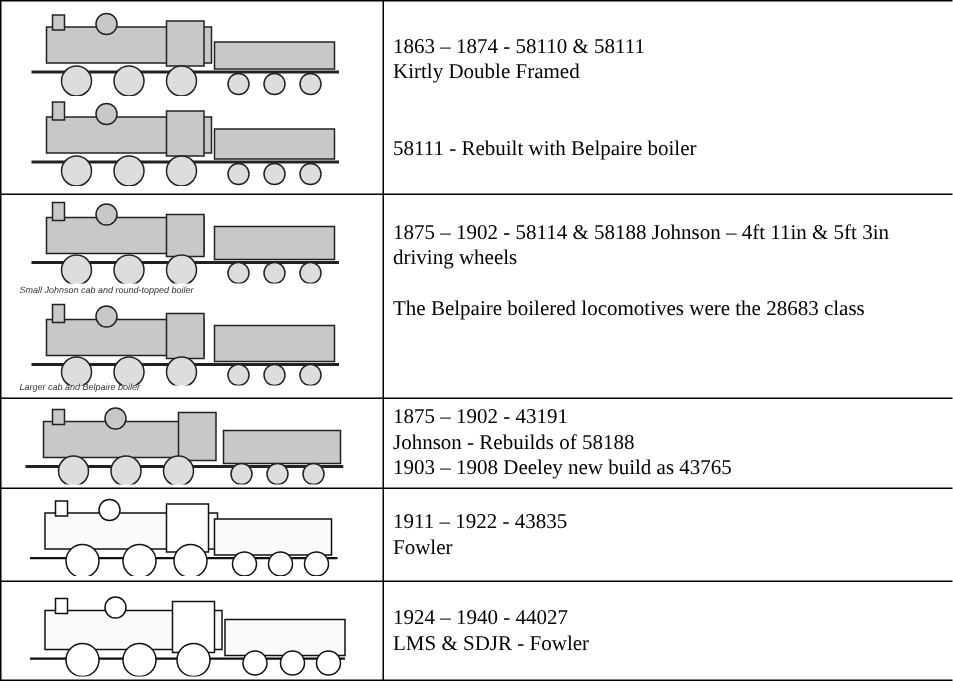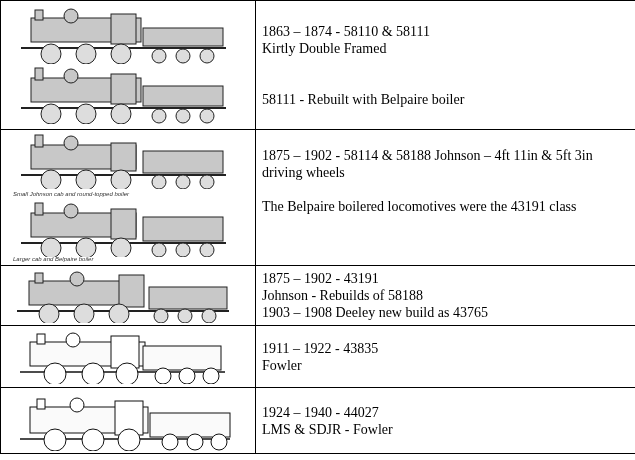--- a/index.html
+++ b/index.html
@@ -118,21 +118,21 @@
             <circle cx="172" cy="49" r="7" fill="#ddd" stroke="#222"></circle>
             <circle cx="196" cy="49" r="7" fill="#ddd" stroke="#222"></circle>
           </svg>
         </div>
         <span class="caption" style="top:125px">Larger cab and Belpaire boiler</span>
       </div>
     </td>
     <td class="text-cell" style="padding-right:20px">
       <div>1875 – 1902  -  58114 &amp; 58188 Johnson – 4ft 11in &amp; 5ft 3in driving wheels</div>
       <div class="gap"></div>
-      <div>The Belpaire boilered locomotives were the 43191 class</div>
+      <div>The Belpaire boilered locomotives were the 28683 class</div>
       <div class="gap-big"></div>
     </td>
   </tr>
 
   <tr style="height:60px">
     <td class="img-cell">
       <div class="cell-inner" style="height:57px">
         <div class="loco" style="position:absolute;left:8px;top:2px">
           <svg width="220" height="54" viewBox="0 0 220 54">
             <rect x="20" y="12" width="110" height="24" fill="#c8c8c8" stroke="#222"></rect>

